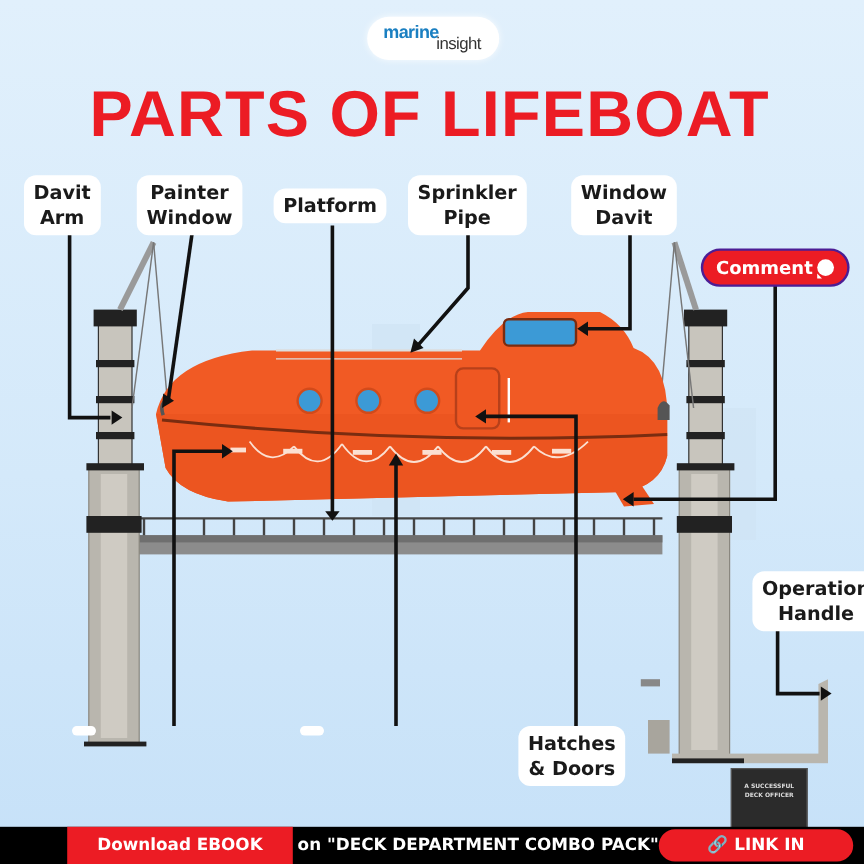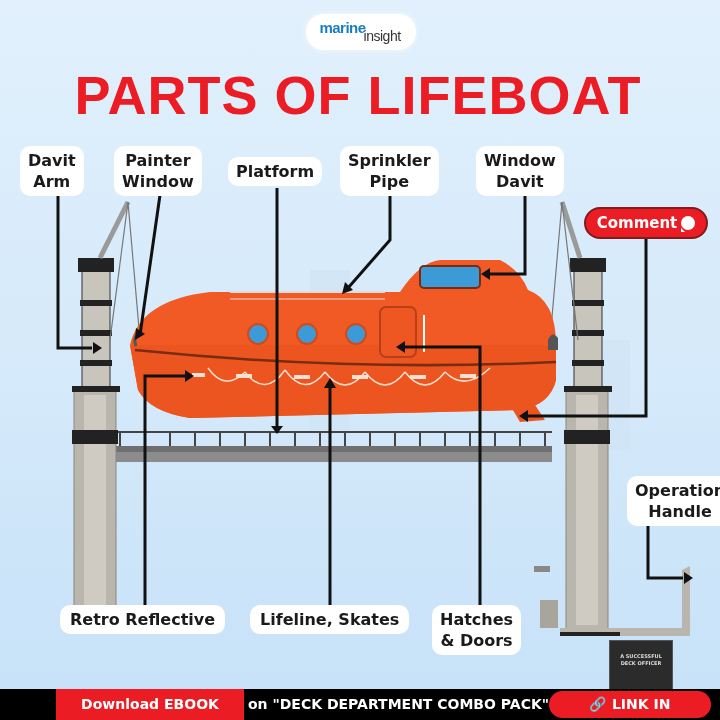--- a/index.html
+++ b/index.html
@@ -3,21 +3,21 @@
 <meta charset="utf-8">
 <style>
   html,body{margin:0;padding:0;}
   body{width:720px;height:720px;overflow:hidden;background:#dcedfb;font-family:"DejaVu Sans","Liberation Sans",sans-serif;position:relative;}
   .bg{position:absolute;inset:0;background:linear-gradient(#e1f0fc 0%,#d4e9fa 55%,#c6e1f8 100%);}
   .logo{position:absolute;left:306px;top:14px;width:110px;height:36px;background:#ffffff;border-radius:18px;display:flex;align-items:center;justify-content:center;box-shadow:0 0 6px rgba(255,255,255,.8);}
   .logo .m{font-family:"Liberation Sans",sans-serif;font-weight:bold;font-size:15px;color:#1a7fc1;position:relative;top:-5px;letter-spacing:-0.5px;}
   .logo .i{font-family:"Liberation Sans",sans-serif;font-size:14px;color:#333;position:relative;top:4px;left:-2px;letter-spacing:-0.5px;}
   .title{position:absolute;left:0;top:64px;width:716px;text-align:center;font-family:"Liberation Sans",sans-serif;font-weight:bold;font-size:54px;color:#ec1c24;letter-spacing:1px;}
   .label{position:absolute;background:#fff;border-radius:10px;font-family:"DejaVu Sans",sans-serif;font-weight:bold;font-size:16px;color:#1a1a1a;text-align:center;line-height:21px;padding:4px 8px;white-space:nowrap;}
-  .comment{position:absolute;left:584px;top:207px;width:124px;height:32px;background:#ec1c24;border-radius:16px;border:2px solid #7f1d1d;box-sizing:border-box;color:#fff;font-weight:bold;font-size:15px;display:flex;align-items:center;justify-content:center;gap:4px;}
+  .comment{position:absolute;left:584px;top:207px;width:124px;height:32px;background:#ec1c24;border-radius:16px;border:2px solid #4c1d95;box-sizing:border-box;color:#fff;font-weight:bold;font-size:15px;display:flex;align-items:center;justify-content:center;gap:4px;}
   .comment .bubble{width:14px;height:14px;background:#fff;border-radius:50%;position:relative;}
   .comment .bubble:after{content:"";position:absolute;left:0;bottom:-2px;border-left:4px solid #fff;border-top:4px solid transparent;}
   .banner{position:absolute;left:0;top:689px;width:720px;height:31px;background:#000;}
   .banner .red1{position:absolute;left:56px;top:0;height:31px;width:188px;background:#ec1c24;color:#fff;font-size:14px;font-weight:bold;line-height:31px;text-align:center;}
   .banner .mid{position:absolute;left:248px;top:0;height:31px;color:#fff;font-size:14px;font-weight:bold;line-height:31px;}
   .banner .link{position:absolute;left:549px;top:2px;height:27px;width:162px;background:#ec1c24;border-radius:14px;color:#fff;font-size:14px;font-weight:bold;line-height:27px;text-align:center;}
   .book{position:absolute;left:609px;top:640px;width:62px;height:50px;background:#2b2b2b;border:1px solid #555;}
   .book div{color:#ddd;font-size:5px;text-align:center;line-height:7px;font-weight:bold;margin-top:12px;}
   svg.scene{position:absolute;left:0;top:0;}
 </style>
@@ -178,24 +178,22 @@
 </div>
 <div class="label" style="left:476px;top:146px;">
   <div>Window</div>
     <div>Davit</div>
 </div>
 <div class="label" style="left:596px;top:476px;margin-left:31px;">
   <div>Operation</div>
     <div>Handle</div>
 </div>
 <div class="label" style="left:60px;top:605px;padding:4px 10px;">
-  <div>Retro Reflective</div>
 </div>
 <div class="label" style="left:250px;top:605px;padding:4px 10px;">
-  <div>Lifeline, Skates</div>
 </div>
 <div class="label" style="left:432px;top:605px;">
   <div>Hatches</div>
     <div>&amp; Doors</div>
 </div>
 
 <div class="comment">
   <span>Comment</span>
   <span class="bubble"></span>
 </div>

